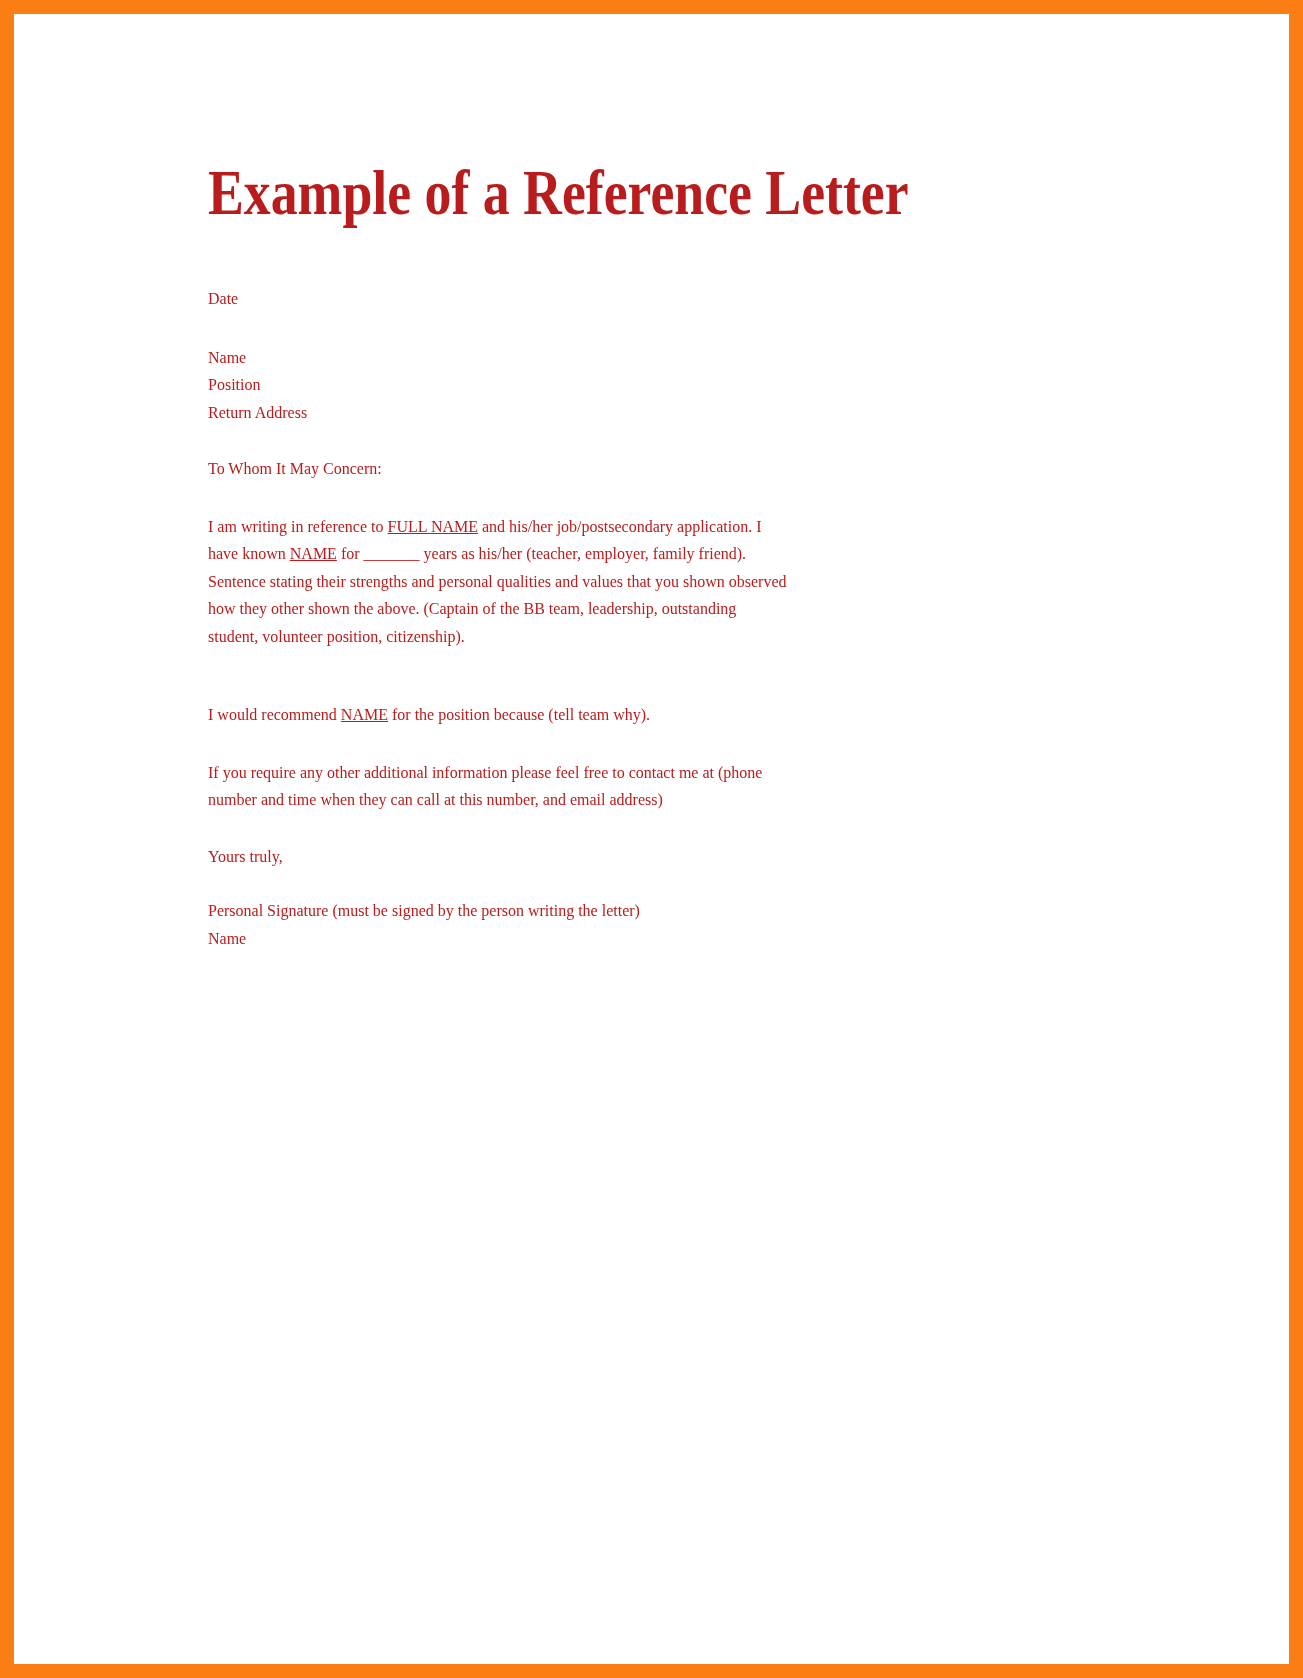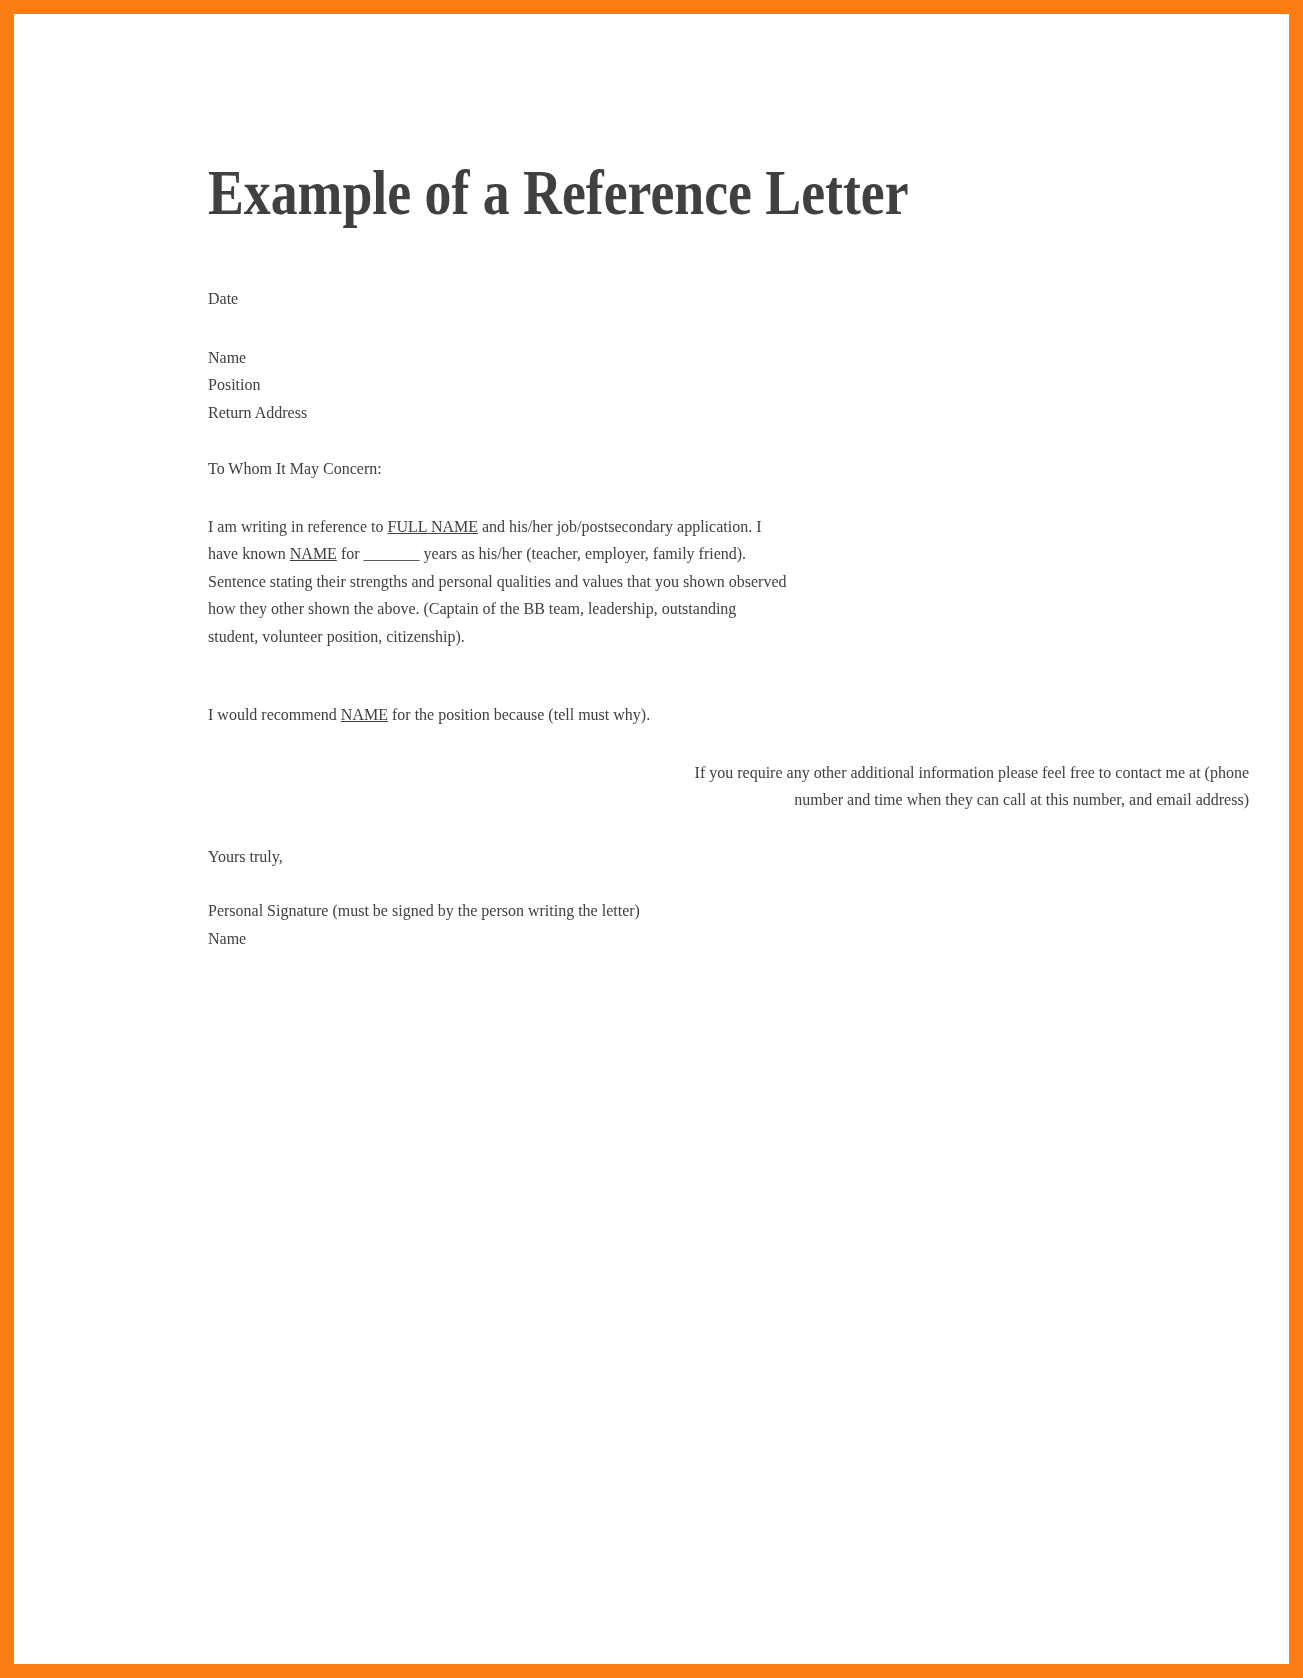--- a/index.html
+++ b/index.html
@@ -40,29 +40,29 @@
   }
   .u {
     text-decoration: underline;
   }
   
   .p-0 { margin-bottom: 31px; }
   .p-1 { margin-bottom: 29px; }
   .p-2 { margin-bottom: 30px; }
   .p-3 { margin-bottom: 51px; }
   .p-4 { margin-bottom: 30px; }
-  .p-5 { margin-bottom: 29px; text-align: right; }
+  .p-5 { margin-bottom: 29px; }
   .p-6 { margin-bottom: 27px; }
   .p-7 { }
   .p-8 { margin-bottom: 0; }
 </style>
 </head>
 <body>
 
-<div class="frame" style="border-color: rgb(250, 126, 20); background: rgb(255, 255, 255); color: #404040;">
+<div class="frame" style="border-color: rgb(250, 126, 20); background: rgb(255, 255, 255); color: #b91c1c;">
   <div class="content">
     <div class="doc-title">Example of a Reference Letter</div>
     <div class="letter-body">
         <div class="paragraph p-0">
           <div class="line"><span>Date</span></div>
         </div>
         <div class="paragraph p-1">
           <div class="line"><span>Name</span></div>
           <div class="line"><span>Position</span></div>
           <div class="line"><span>Return Address</span></div>
@@ -71,21 +71,21 @@
           <div class="line"><span>To Whom It May Concern:</span></div>
         </div>
         <div class="paragraph p-3">
           <div class="line"><span>I am writing in reference to </span><span class="u">FULL NAME</span><span> and his/her job/postsecondary application. I</span></div>
           <div class="line"><span>have known </span><span class="u">NAME</span><span> for _______ years as his/her (teacher, employer, family friend).</span></div>
           <div class="line"><span>Sentence stating their strengths and personal qualities and values that you shown observed</span></div>
           <div class="line"><span>how they other shown the above. (Captain of the BB team, leadership, outstanding</span></div>
           <div class="line"><span>student, volunteer position, citizenship).</span></div>
         </div>
         <div class="paragraph p-4">
-          <div class="line"><span>I would recommend </span><span class="u">NAME</span><span> for the position because (tell must why).</span></div>
+          <div class="line"><span>I would recommend </span><span class="u">NAME</span><span> for the position because (tell team why).</span></div>
         </div>
         <div class="paragraph p-5">
           <div class="line"><span>If you require any other additional information please feel free to contact me at (phone</span></div>
           <div class="line"><span>number and time when they can call at this number, and email address)</span></div>
         </div>
         <div class="paragraph p-6">
           <div class="line"><span>Yours truly,</span></div>
         </div>
         <div class="paragraph p-7">
           <div class="line"><span>Personal Signature (must be signed by the person writing the letter)</span></div>

